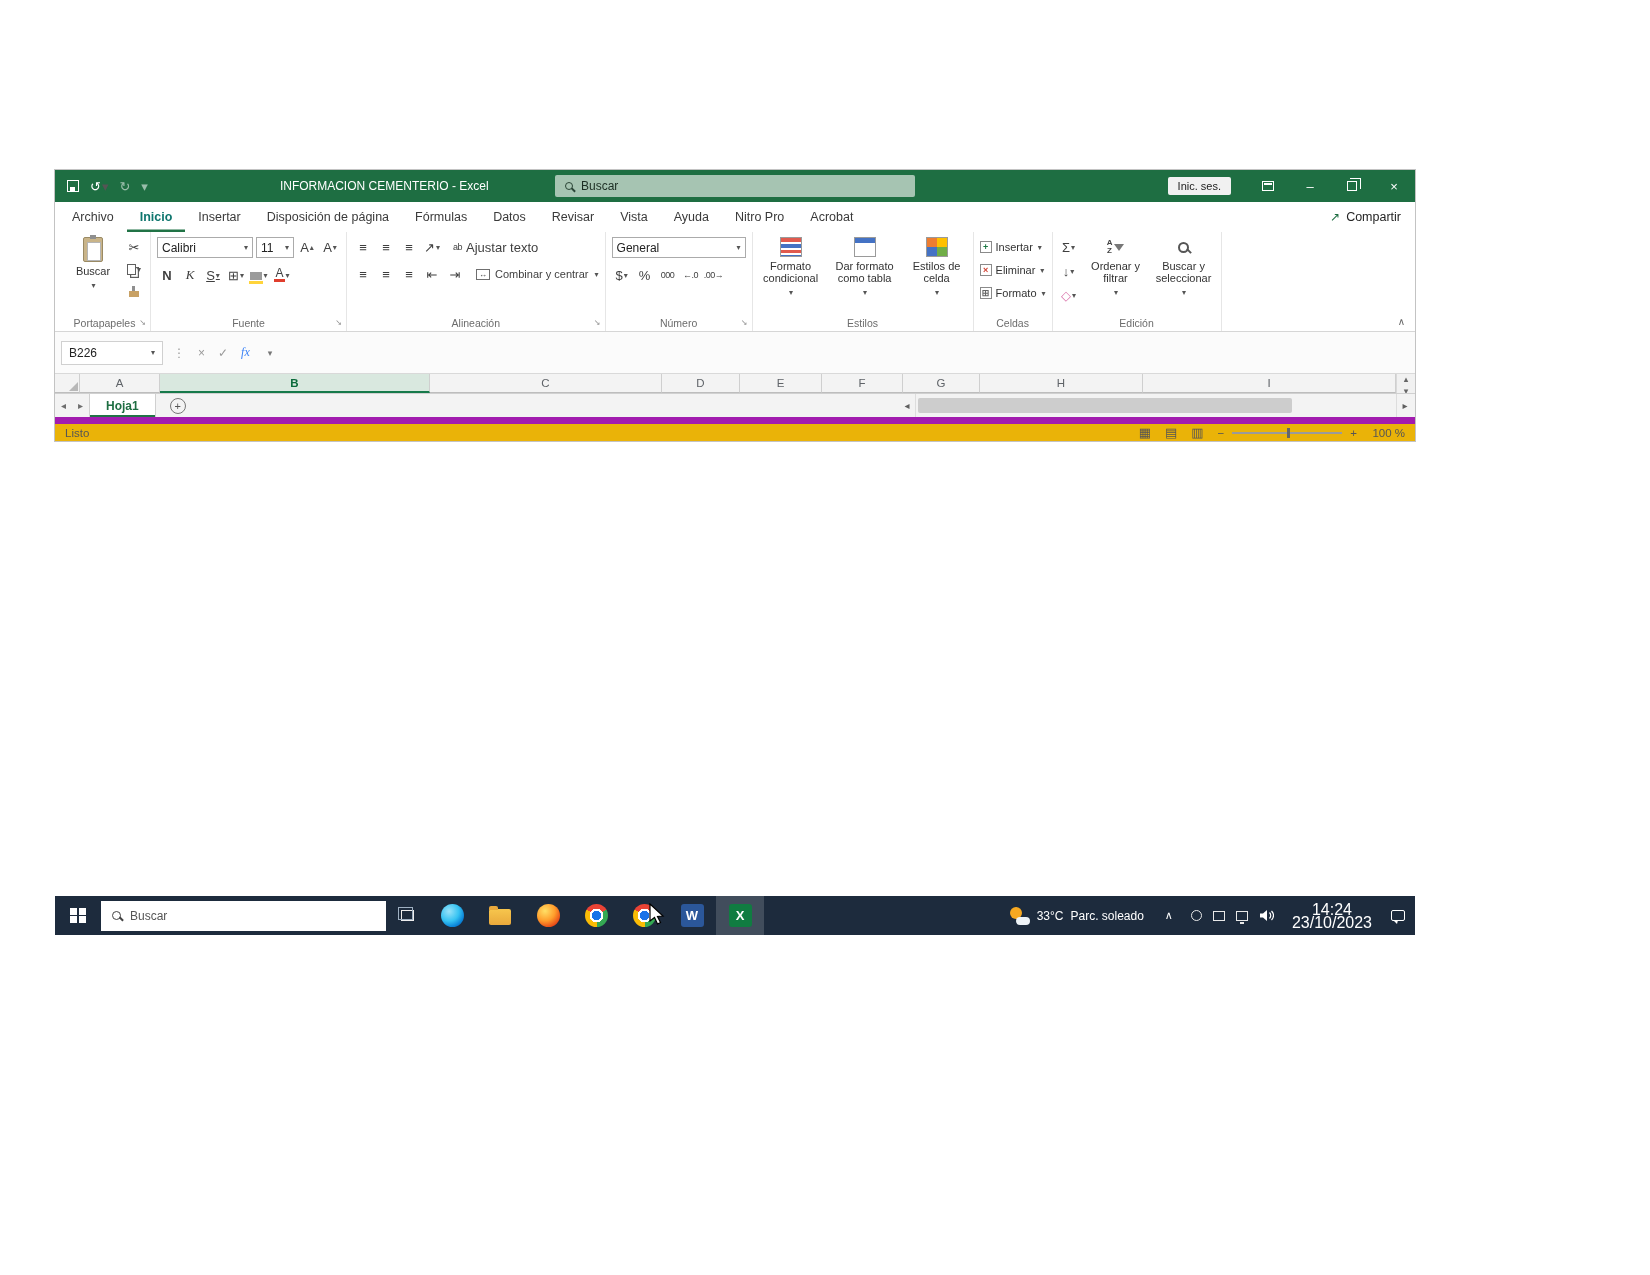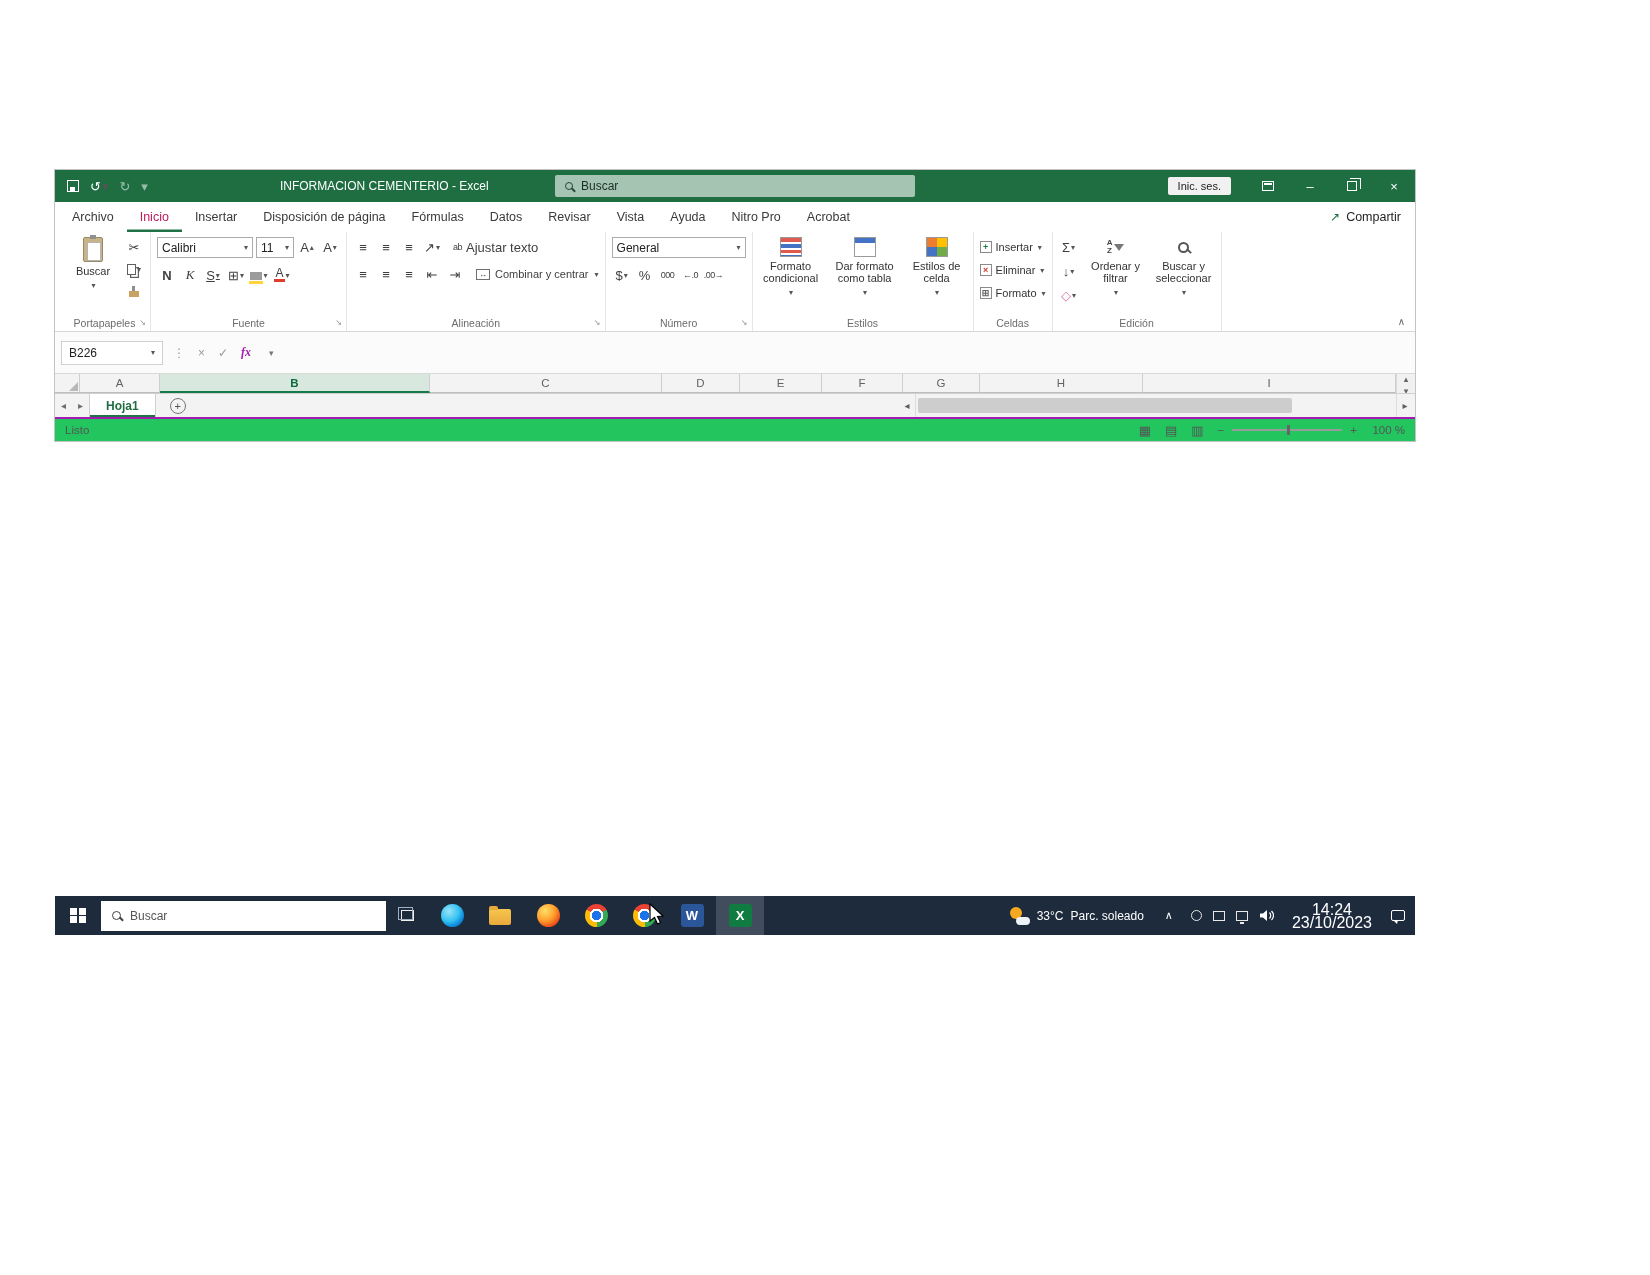--- a/index.html
+++ b/index.html
@@ -20,21 +20,21 @@
 .tb-right{margin-left:auto;display:flex;align-items:center;height:100%}
 .signin{background:#f1f1f1;color:#222;font-size:11px;padding:3px 10px;border-radius:2px;margin-right:16px}
 .winbtn{width:42px;height:100%;display:flex;align-items:center;justify-content:center;font-size:13px}
 .ic-ribdisp{width:12px;height:10px;border:1.3px solid #fff;display:inline-block;position:relative}
 .ic-ribdisp:after{content:"";position:absolute;left:1px;top:1px;width:8px;height:2px;background:#fff}
 .ic-restore{width:10px;height:10px;border:1.3px solid #fff;position:relative;display:inline-block}
 .ic-restore:before{content:"";position:absolute;left:2px;top:-4px;width:10px;height:10px;border:1.3px solid #fff;border-bottom:none;border-left:none}
 
 .tabrow{height:30px;background:#fff;display:flex;align-items:center;font-size:12.5px;color:#3a3a3a;flex-shrink:0;padding-left:4px}
 .mtab{padding:0 13px;height:100%;display:flex;align-items:center;white-space:nowrap}
-.mtab.active{color:#be185d;font-weight:400;box-shadow:inset 0 -2.5px 0 #217346}
+.mtab.active{color:#0f766e;font-weight:700;box-shadow:inset 0 -2.5px 0 #217346}
 .share{margin-left:auto;margin-right:14px;display:flex;align-items:center;gap:6px;color:#252525}
 .share .arr{color:#1e6e42;font-size:12px}
 
 .ribbon{height:100px;background:#fff;display:flex;border-bottom:1px solid #d6d6d6;position:relative;flex-shrink:0;padding-left:4px;color:#3f3f3f}
 .rgroup{position:relative;display:flex;flex-direction:column;border-right:1px solid #e6e6e6;padding:5px 6px 18px;gap:3px}
 .rg-label{position:absolute;bottom:2px;left:0;right:0;text-align:center;font-size:10.5px;color:#6c6c6c}
 .launcher{position:absolute;bottom:4px;right:4px;font-size:8px;color:#8e8e8e}
 .rrow{display:flex;align-items:center;gap:3px}
 .sbtn{min-width:20px;height:20px;display:inline-flex;align-items:center;justify-content:center;font-size:13px;color:#3f3f3f}
 .dd{font-size:8px;color:#555;margin-left:1px}
@@ -67,21 +67,21 @@
 .az{font-size:8px;font-weight:700;line-height:8px;display:inline-flex;flex-direction:column;margin-right:2px;color:#444}
 .magd{width:11px;height:11px;border:2px solid #555;border-radius:50%;position:relative;display:inline-block}
 .magd:after{content:"";position:absolute;width:6px;height:2px;background:#555;right:-5px;bottom:-1px;transform:rotate(45deg)}
 .rib-collapse{position:absolute;right:10px;bottom:4px;font-size:10px;color:#666}
 .pink{color:#d86fa8}
 
 .formularow{height:42px;background:#fbfbfb;border-bottom:1px solid #d9d9d9;display:flex;align-items:center;padding:0 6px;flex-shrink:0}
 .namebox{width:102px;height:24px;background:#fff;border:1px solid #d0d0d0;display:flex;align-items:center;font-size:12px;color:#222;padding:0 7px}
 .namebox .dd{margin-left:auto}
 .fb-icons{display:flex;align-items:center;gap:13px;padding:0 10px;color:#9a9a9a;font-size:12px}
-.fx{font-family:"Liberation Serif",serif;font-style:italic;color:#a21caf;font-weight:700}
+.fx{font-family:"Liberation Serif",serif;font-style:italic;color:#3b82f6;font-weight:400}
 .fb-text{flex:1;height:24px;background:#fff;border:1px solid #e0e0e0;display:flex;align-items:center;padding:0 8px;font-size:12px;color:#1c1c1c}
 .fb-exp{padding:0 8px;color:#777;font-size:9px}
 
 .gridwrap{position:relative;flex:1;background:#fff;overflow:hidden;min-height:0}
 .ghead,.grid-row{display:grid;grid-template-columns:25px 80px 270px 232px 78px 82px 81px 77px 163px 253px}
 .chdr{height:19px;background:#f3f3f3;border-right:1px solid #cfcfcf;border-bottom:1px solid #bdbdbd;display:flex;align-items:center;justify-content:center;font-size:11.5px;color:#5f6368}
 .chdr.sel{background:#d9e8df;color:#0c6b3c;border-bottom:2px solid #16794a;font-weight:700}
 .corner{position:relative}
 .corner:after{content:"";position:absolute;right:1px;bottom:1px;border-left:9px solid transparent;border-bottom:9px solid #b8b8b8}
 .gridbody{position:absolute;top:19px;left:0;right:19px;bottom:0;overflow:hidden}
@@ -93,21 +93,21 @@
 .sheetrow{height:24px;background:#f3f3f3;border-top:1px solid #d0d0d0;display:flex;align-items:stretch;font-size:12px;color:#444;flex-shrink:0}
 .sh-nav{width:17px;display:flex;align-items:center;justify-content:center;color:#6e6e6e;font-size:10px}
 .sh-tab{background:#fff;border-right:1px solid #d0d0d0;border-left:1px solid #d0d0d0;padding:0 16px;display:flex;align-items:center;font-weight:700;color:#1e6e42;box-shadow:inset 0 -2px 0 #217346}
 .sh-add{width:16px;height:16px;border:1px solid #777;border-radius:50%;display:flex;align-items:center;justify-content:center;font-size:11px;color:#555;align-self:center;margin-left:14px}
 .sh-spacer{flex:1}
 .hscroll{width:516px;display:flex;align-items:center;padding-right:2px}
 .hs-btn{width:16px;text-align:center;color:#5e5e5e;font-size:10px}
 .hs-track{flex:1;height:100%;position:relative;background:#f3f3f3;border-left:1px solid #ddd;border-right:1px solid #ddd}
 .hs-thumb{position:absolute;left:2px;top:4px;height:15px;width:78%;background:#cdcdcd;border-radius:2px}
 
-.statusbar{height:24px;background:#22c55e;border-top:2px solid #a21caf;display:flex;align-items:center;font-size:11.5px;color:#555;flex-shrink:0}
+.statusbar{height:24px;background:#eab308;border-top:7px solid #a21caf;display:flex;align-items:center;font-size:11.5px;color:#555;flex-shrink:0}
 .st-mode{padding-left:10px}
 .st-right{margin-left:auto;display:flex;align-items:center;gap:14px;padding-right:10px}
 .viewic{font-size:13px;color:#555}
 .zoomwrap{display:flex;align-items:center;gap:8px}
 .ztrack{width:110px;height:2px;background:#9a9a9a;position:relative}
 .zthumb{position:absolute;left:50%;top:-4px;width:3px;height:10px;background:#666}
 .zpct{min-width:34px;text-align:right}
 
 .taskbar{height:39px;background:#1d2b3d;display:flex;align-items:center;color:#fff;flex-shrink:0}
 .tk-start{width:46px;height:100%;display:flex;align-items:center;justify-content:center}

